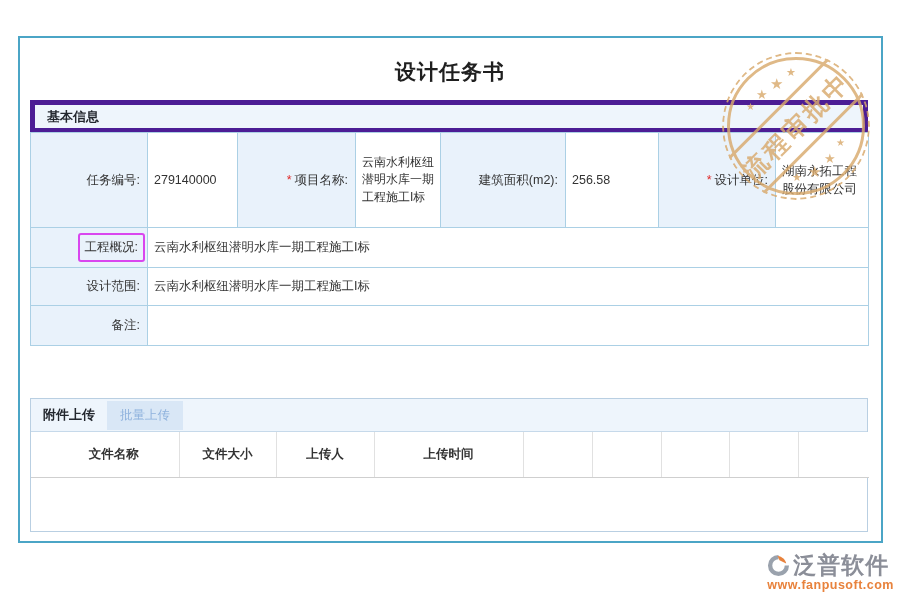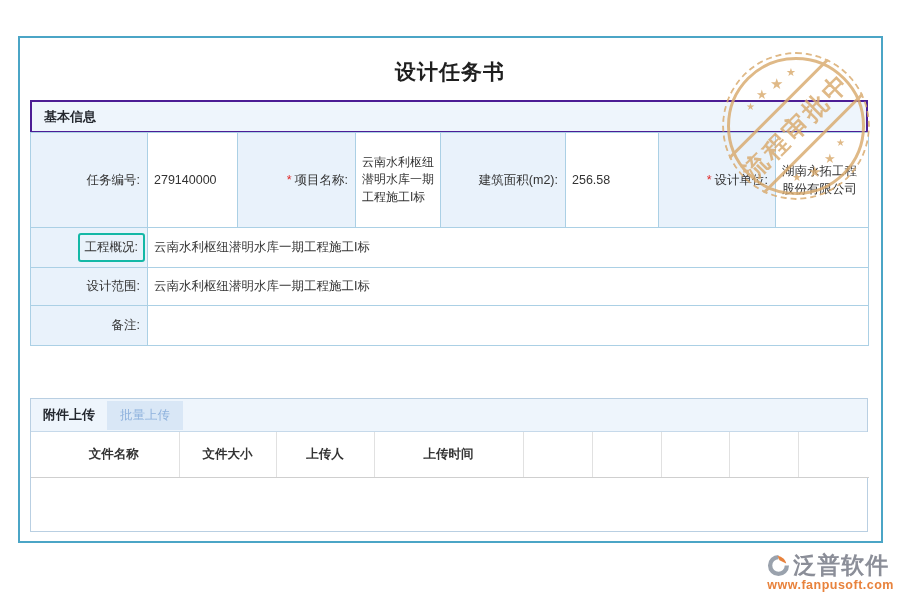--- a/index.html
+++ b/index.html
@@ -11,37 +11,37 @@
     position:absolute; left:18px; top:36px; width:865px; height:507px;
     border:2px solid #4ba5c6; box-sizing:border-box; background:#fff;
   }
   .doc-title {
     position:absolute; left:0; right:0; top:58px; text-align:center;
     font-size:21px; font-weight:bold; color:#1f1f1f; letter-spacing:1px;
   }
   
   .section-basic { position:absolute; left:30px; top:100px; width:838px; }
   .band {
-    box-sizing:border-box; height:33px; background:#eef5fc; border:2px solid #4c1d95;
+    box-sizing:border-box; height:33px; background:#eef5fc; border:5px solid #4c1d95;
     display:flex; align-items:center; padding:0 12px; gap:12px;
     font-size:13px; font-weight:bold; color:#23272e;
   }
   .info-table {
     border-collapse:collapse; table-layout:fixed; width:838px; margin-top:-1px;
     font-size:12.5px; color:#333;
   }
   .info-table td { border:1px solid #abd0e5; padding:2px 6px; box-sizing:border-box; overflow:hidden; }
   .info-table td.lbl { background:#e9f2fb; text-align:right; padding-right:7px; }
   .info-table td.val { background:#fff; text-align:left; line-height:1.45; }
   .info-table td.val-project { font-size:12px; line-height:1.45; padding:2px 4px 2px 6px; }
   .req { color:#e02a2a; margin-right:3px; }
   .r1 { height:95px; } .r2 { height:39px; } .r3 { height:40px; } .r4 { height:38px; } .r5 { height:40px;margin-top:48px; }
   td.lbl.hl-cell { padding-right:2px; }
   .hl-box {
-    display:inline-block; border:2px solid #14b8a6; border-radius:3px;
+    display:inline-block; border:2px solid #d946ef; border-radius:3px;
     padding:4px 5px; background:transparent;
   }
   
   .section-attach {
     position:absolute; left:30px; top:398px; width:838px; box-sizing:border-box;
     border:1px solid #b9cfe2; background:#fff;
   }
   .section-attach .band { border:none; border-bottom:1px solid #c6d9ea; height:33px; }
   .btn-batch {
     background:#d9e7f6; color:#8fb2dd; border:none; border-radius:0;

